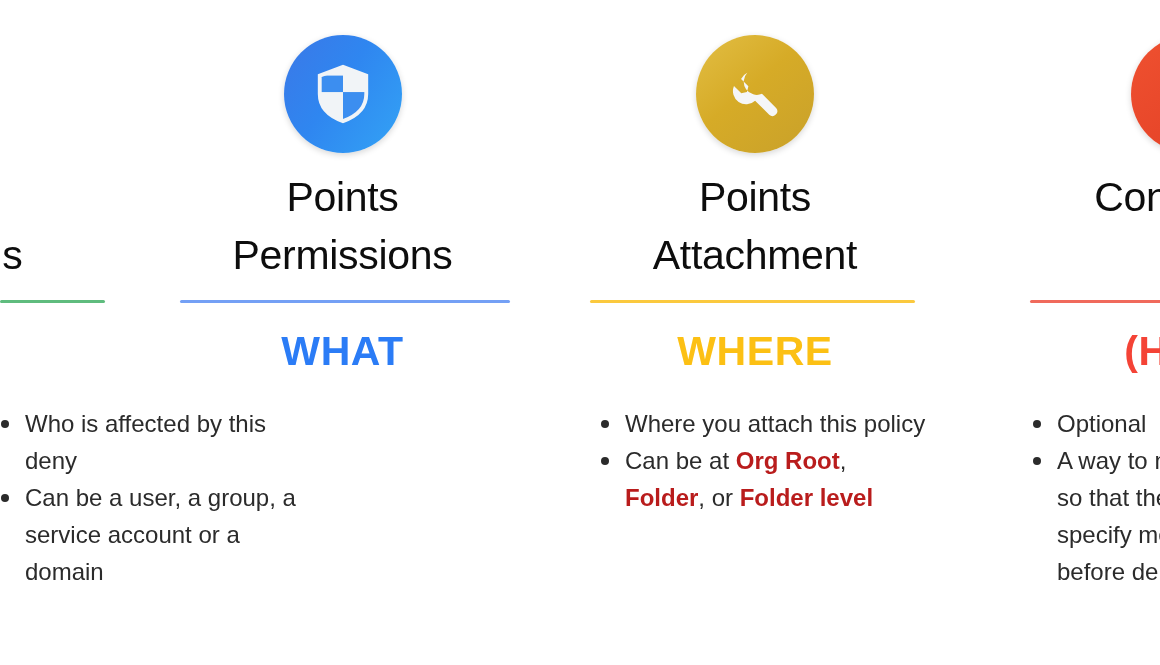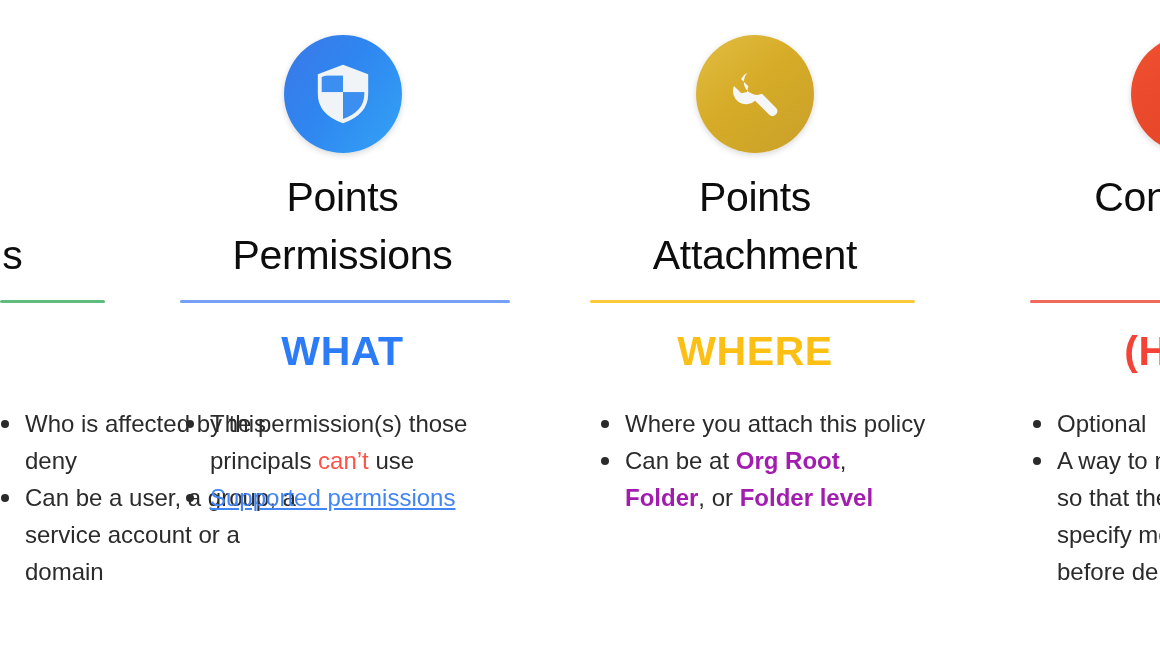--- a/index.html
+++ b/index.html
@@ -121,21 +121,21 @@
   .bullets li::before {
     content: "";
     position: absolute;
     left: 11px;
     top: 15px;
     width: 8px;
     height: 8px;
     border-radius: 50%;
     background: #2b2b2b;
   }
-  .bullets b { font-weight: 700; color: #a21caf; }
+  .bullets b { font-weight: 700; color: #b91c1c; }
   .neg { color: #ff5247; }
   .lnk {
     color: #4285f4;
     text-decoration: underline;
     text-decoration-color: #4285f4;
   }
 
   
   #col-denied-principals   { left: -235px; width: 340px; }
   #col-denied-permissions  { left: 175px;  width: 335px; }
@@ -192,24 +192,20 @@
           <path d="M32 4 L56 13 V32c0 14-10 23-24 28C18 55 8 46 8 32V13z" fill="none" stroke="#f1f4f7" stroke-width="4"></path>
         </svg>
       </div>
     </div>
     <div class="title">
       <span class="ln">Points</span>
       <span class="ln">Permissions</span>
     </div>
     <div class="rule blue"></div>
     <div class="qword blue">WHAT</div>
-    <ul class="bullets">
-      <li>The permission(s) those principals <span class="neg">can’t</span> use</li>
-      <li><span class="lnk">Supported permissions</span></li>
-    </ul>
   </div>
 
   <div class="col" id="col-attachment-points">
     <div class="badge-wrap">
       <div class="badge gold">
         <svg width="58" height="58" viewBox="0 0 64 64" aria-hidden="true">
           <g fill="#f5f6f7">
             <path d="M23.5 8.5a14.5 14.5 0 0 0 16.2 23.3l15.6 15.6a5.4 5.4 0 0 1-7.6 7.6L32.1 39.4A14.5 14.5 0 0 1 8.8 23.2l8.1 8.1 6.2-1.6 1.6-6.2-8.1-8.1a14.5 14.5 0 0 1 6.9-6.9z"></path>
           </g>
         </svg>

